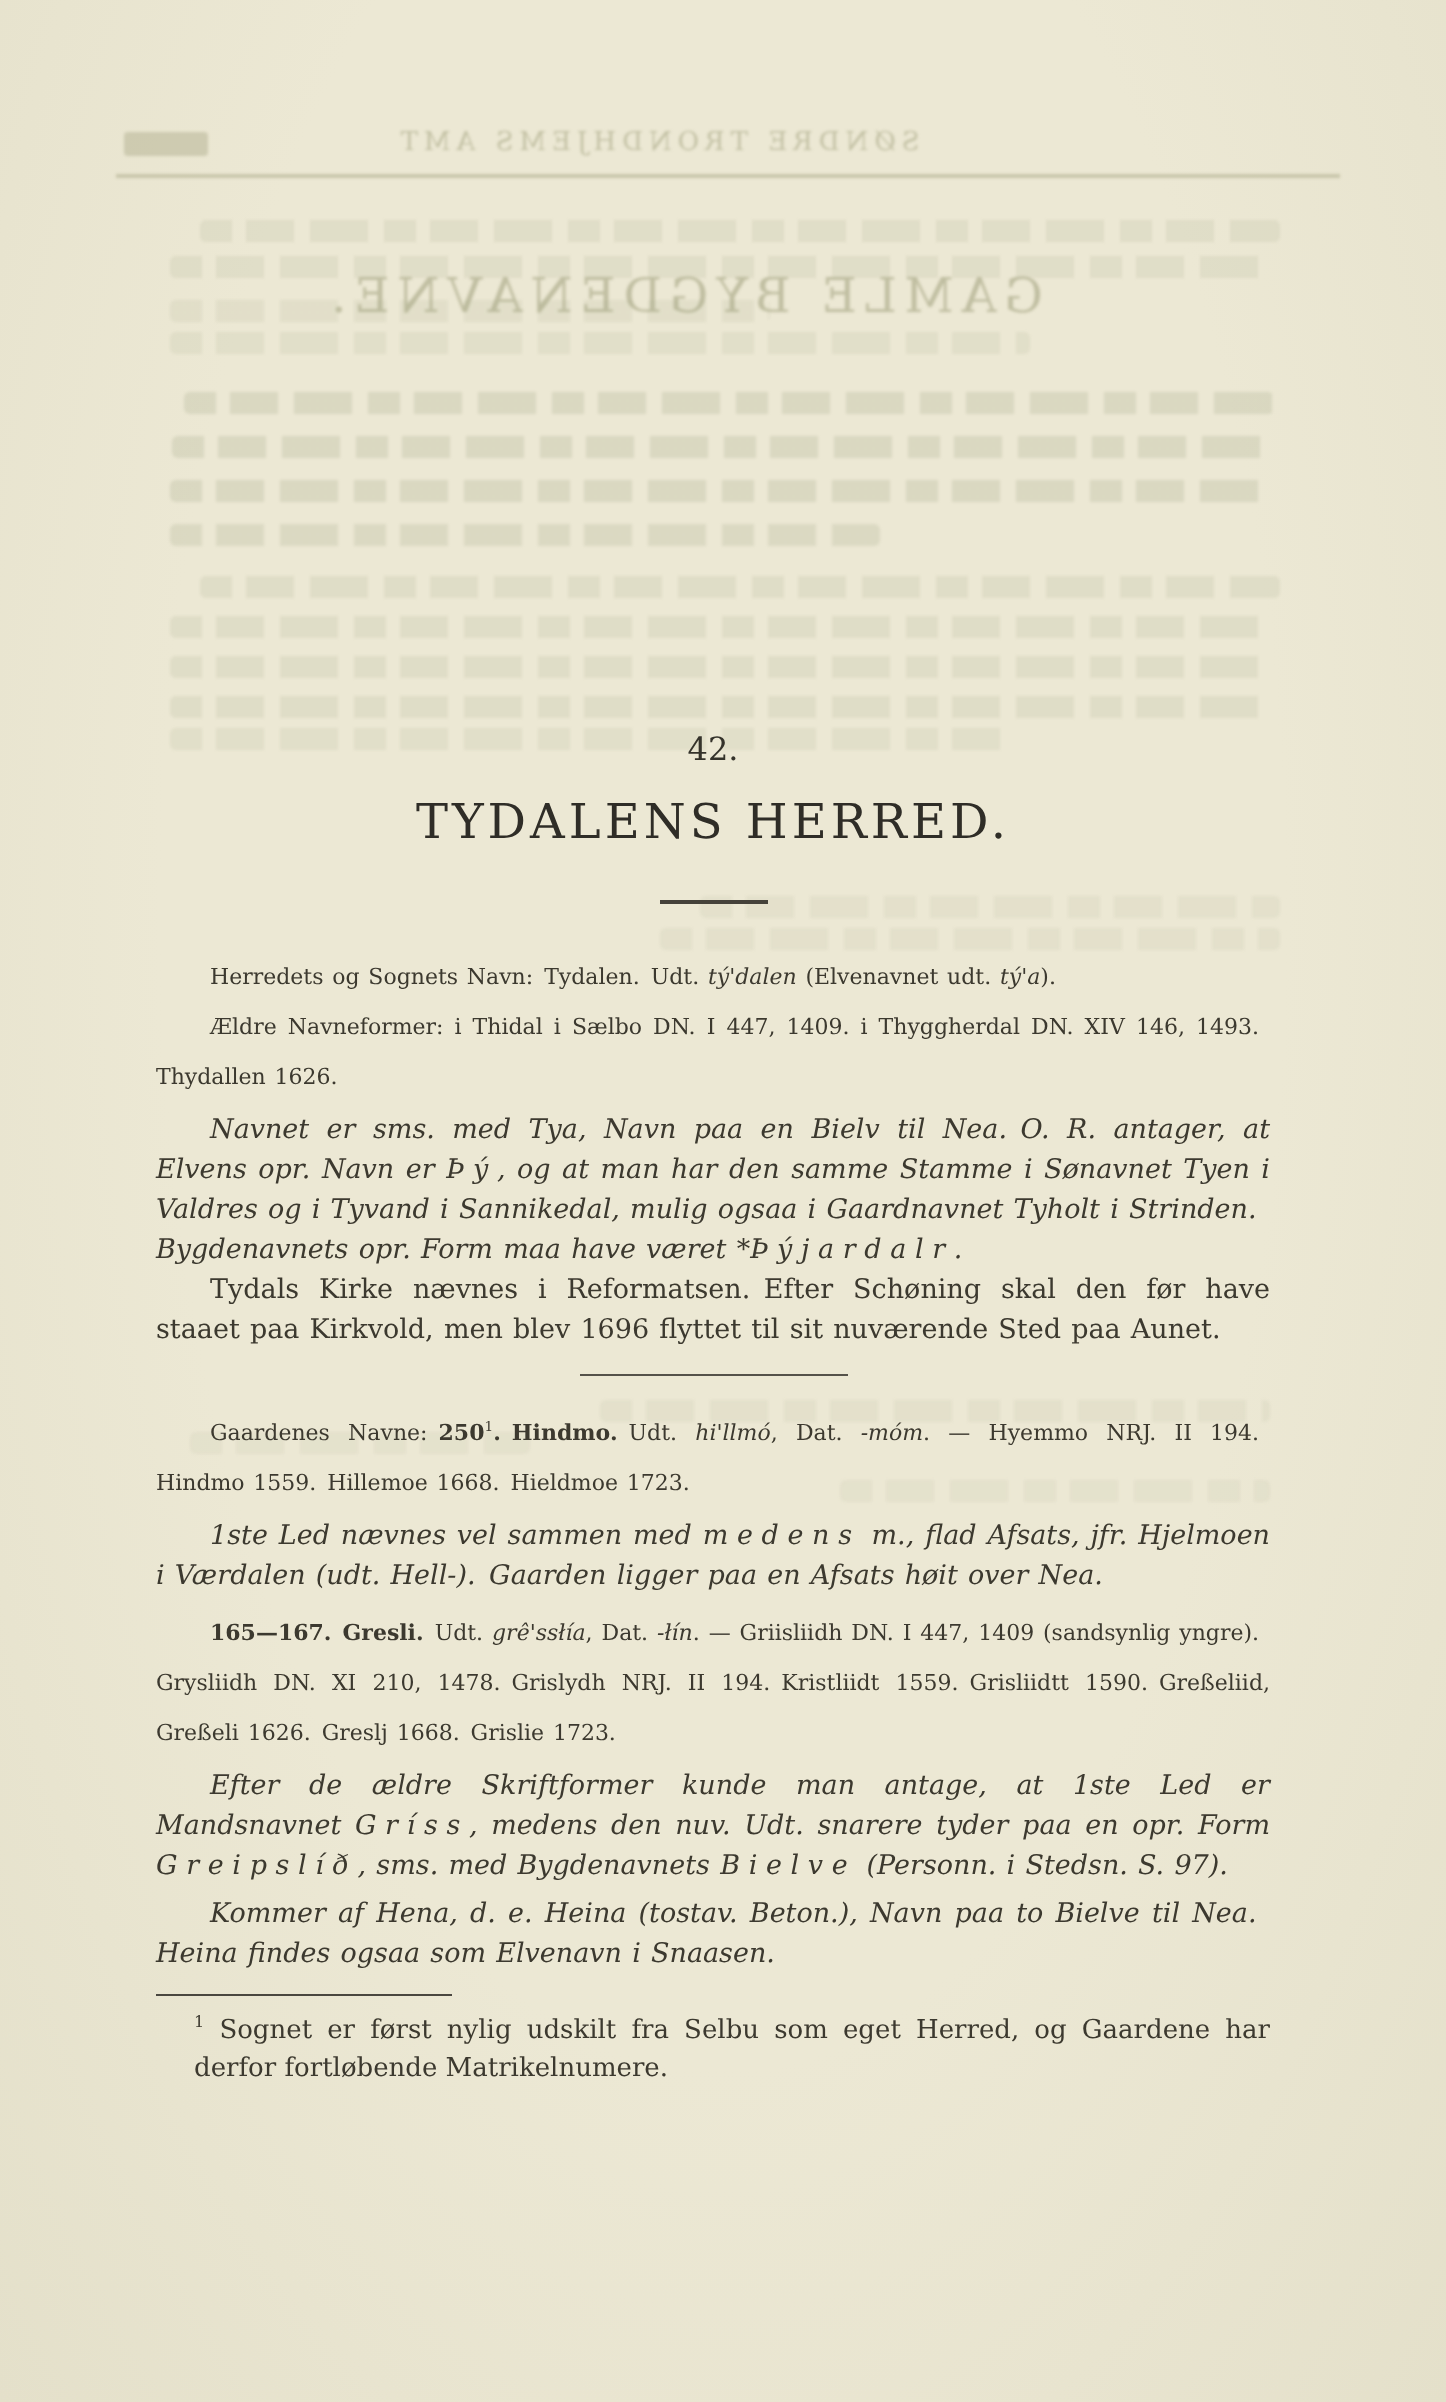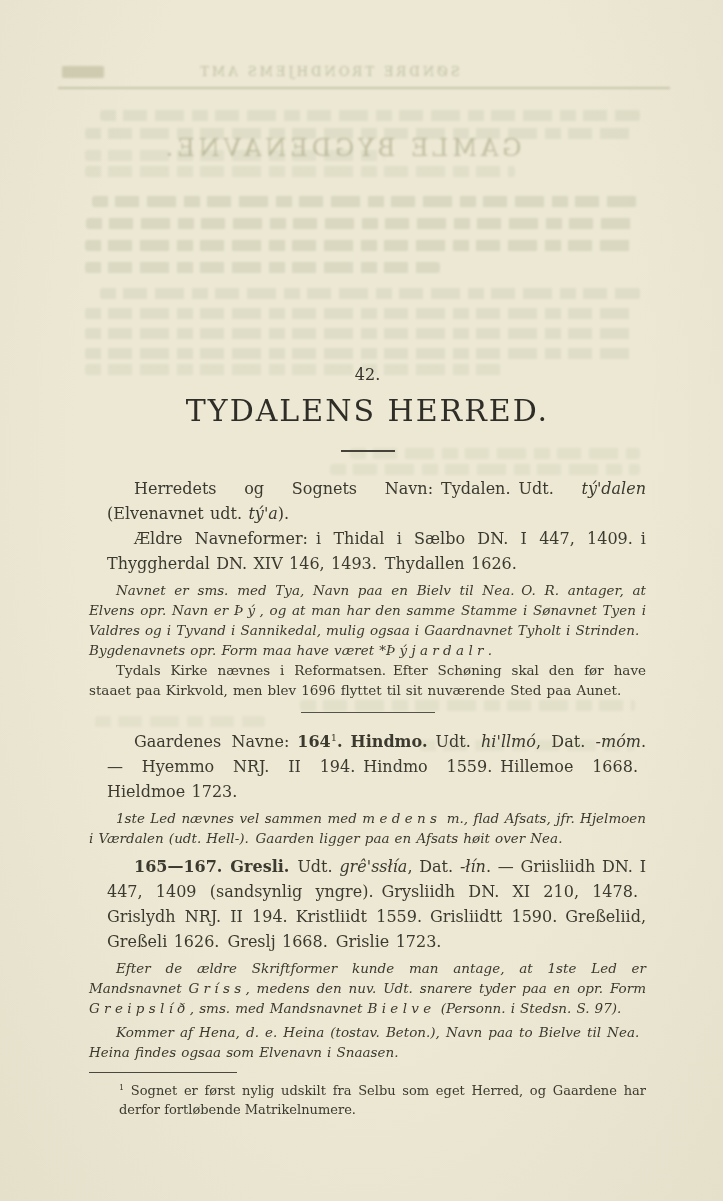--- a/index.html
+++ b/index.html
@@ -14,33 +14,33 @@
   .g-num{position:absolute;top:66px;left:62px;width:42px;height:12px;border-radius:2px;
          background:#b7b596;opacity:.55;}
   .g-pagerule{position:absolute;top:87px;left:58px;width:612px;height:2px;
               background:#c3c1a4;opacity:.85;}
   .g-heading{position:absolute;top:134px;left:-20px;width:723px;text-align:center;
              font-size:24px;letter-spacing:4px;color:#b6b495;opacity:.8;}
   .gl{position:absolute;height:11px;border-radius:3px;
       background:repeating-linear-gradient(90deg,#9aa07e 0 16px,transparent 16px 23px,
                  #9aa07e 23px 47px,transparent 47px 55px,#9aa07e 55px 84px,transparent 84px 92px);}
   
-  .content{position:absolute;z-index:1;left:89px;top:0;width:557px;padding-top:366px;
+  .content{position:absolute;z-index:1;left:78px;top:0;width:557px;padding-top:366px;
            color:#3c392f;}
   .chapnum{margin:0;text-align:center;text-indent:0;font-size:16px;line-height:18px;color:#35332b;}
-  .title{margin:10px 0 0 0;text-align:center;text-indent:0;font-size:30px;line-height:34px;
+  .title{margin:10px 0 0 0;text-align:center;text-indent:0;font-size:24px;line-height:34px;
          letter-spacing:2px;color:#2f2d27;font-weight:normal;}
   .title-div{width:54px;border:0;border-top:2px solid #45423a;margin:22px auto 24px auto;}
   .mid-div{width:134px;border:0;border-top:1px solid #55524a;margin:12px auto 16px auto;}
   .fn-rule{width:148px;border:0;border-top:1px solid #4a473f;margin:10px auto 8px 0;}
   p{margin:0;text-align:justify;text-indent:27px;}
-  .normal{font-size:16px;line-height:25px;word-spacing:.08em;margin-left:18px;}
+  .normal{font-size:11px;line-height:25px;word-spacing:.08em;}
   .small{font-size:13.5px;line-height:20px;word-spacing:.06em;}
   .mt4{margin-top:4px;font-style:italic;} .mt6{margin-top:6px;} .mt8{margin-top:8px;}
-  .footnote{font-size:13px;line-height:19px;margin-left:30px;text-indent:0;}
+  .footnote{font-size:13px;line-height:19px;margin-left:19px;text-indent:0;}
   .i{font-style:italic;}
   .b{font-weight:bold;}
   .sp{letter-spacing:.32em;}
   .sup{vertical-align:super;font-size:.62em;line-height:0;}
 </style>
 </head>
 <body>
 
 <div class="page">
 
@@ -75,23 +75,23 @@
     <h1 class="title">TYDALENS HERRED.</h1>
     <hr class="title-div">
 
     <p class="normal"><span>Herredets og Sognets Navn: Tydalen. Udt. </span><span class="i">tý'dalen</span><span> (Elvenavnet udt. </span><span class="i">tý'a</span><span>).</span></p>
     <p class="normal"><span>Ældre Navneformer: i Thidal i Sælbo DN. I 447, 1409. i Thyggherdal DN. XIV 146, 1493. Thydallen 1626.</span></p>
     <p class="small mt4"><span>Navnet er sms. med Tya, Navn paa en Bielv til Nea. O. R. antager, at Elvens opr. Navn er </span><span class="sp">Þý</span><span>, og at man har den samme Stamme i Sønavnet Tyen i Valdres og i Tyvand i Sannikedal, mulig ogsaa i Gaardnavnet Tyholt i Strinden. Bygdenavnets opr. Form maa have været *</span><span class="sp">Þýjardalr</span><span>.</span></p>
     <p class="small"><span>Tydals Kirke nævnes i Reformatsen. Efter Schøning skal den før have staaet paa Kirkvold, men blev 1696 flyttet til sit nuværende Sted paa Aunet.</span></p>
 
     <hr class="mid-div">
 
-    <p class="normal"><span>Gaardenes Navne: </span><span class="b">164</span><span class="sup">1</span><span class="b">. Hindmo.</span><span> Udt. </span><span class="i">hi'llmó</span><span>, Dat. </span><span class="i">-móm</span><span>. — Hyemmo NRJ. II 194. Hindmo 1559. Hillemoe 1668. Hieldmoe 1723.</span></p>
+    <p class="normal"><span>Gaardenes Navne: </span><span class="b">250</span><span class="sup">1</span><span class="b">. Hindmo.</span><span> Udt. </span><span class="i">hi'llmó</span><span>, Dat. </span><span class="i">-móm</span><span>. — Hyemmo NRJ. II 194. Hindmo 1559. Hillemoe 1668. Hieldmoe 1723.</span></p>
     <p class="small mt4"><span>1ste Led nævnes vel sammen med </span><span class="sp">medens</span><span> m., flad Afsats, jfr. Hjelmoen i Værdalen (udt. Hell-). Gaarden ligger paa en Afsats høit over Nea.</span></p>
     <p class="normal mt6"><span class="b">165—167. Gresli.</span><span> Udt. </span><span class="i">grê'ssłía</span><span>, Dat. </span><span class="i">-łín</span><span>. — Griisliidh DN. I 447, 1409 (sandsynlig yngre). Grysliidh DN. XI 210, 1478. Grislydh NRJ. II 194. Kristliidt 1559. Grisliidtt 1590. Greßeliid, Greßeli 1626. Greslj 1668. Grislie 1723.</span></p>
-    <p class="small mt4"><span>Efter de ældre Skriftformer kunde man antage, at 1ste Led er Mandsnavnet </span><span class="sp">Gríss</span><span>, medens den nuv. Udt. snarere tyder paa en opr. Form </span><span class="sp">Greipslíð</span><span>, sms. med Mandsnavnet </span><span class="sp">Bielve</span><span> (Personn. i Stedsn. S. 97).</span></p>
+    <p class="small mt4"><span>Efter de ældre Skriftformer kunde man antage, at 1ste Led er Mandsnavnet </span><span class="sp">Gríss</span><span>, medens den nuv. Udt. snarere tyder paa en opr. Form </span><span class="sp">Greipslíð</span><span>, sms. med Bygdenavnets </span><span class="sp">Bielve</span><span> (Personn. i Stedsn. S. 97).</span></p>
     <p class="small mt4"><span>Kommer af Hena, d. e. Heina (tostav. Beton.), Navn paa to Bielve til Nea. Heina findes ogsaa som Elvenavn i Snaasen.</span></p>
 
     <hr class="fn-rule">
     <p class="footnote"><span class="sup">1</span><span> Sognet er først nylig udskilt fra Selbu som eget Herred, og Gaardene har derfor fortløbende Matrikelnumere.</span></p>
   </div>
 
 </div>
 
 </body></html>

